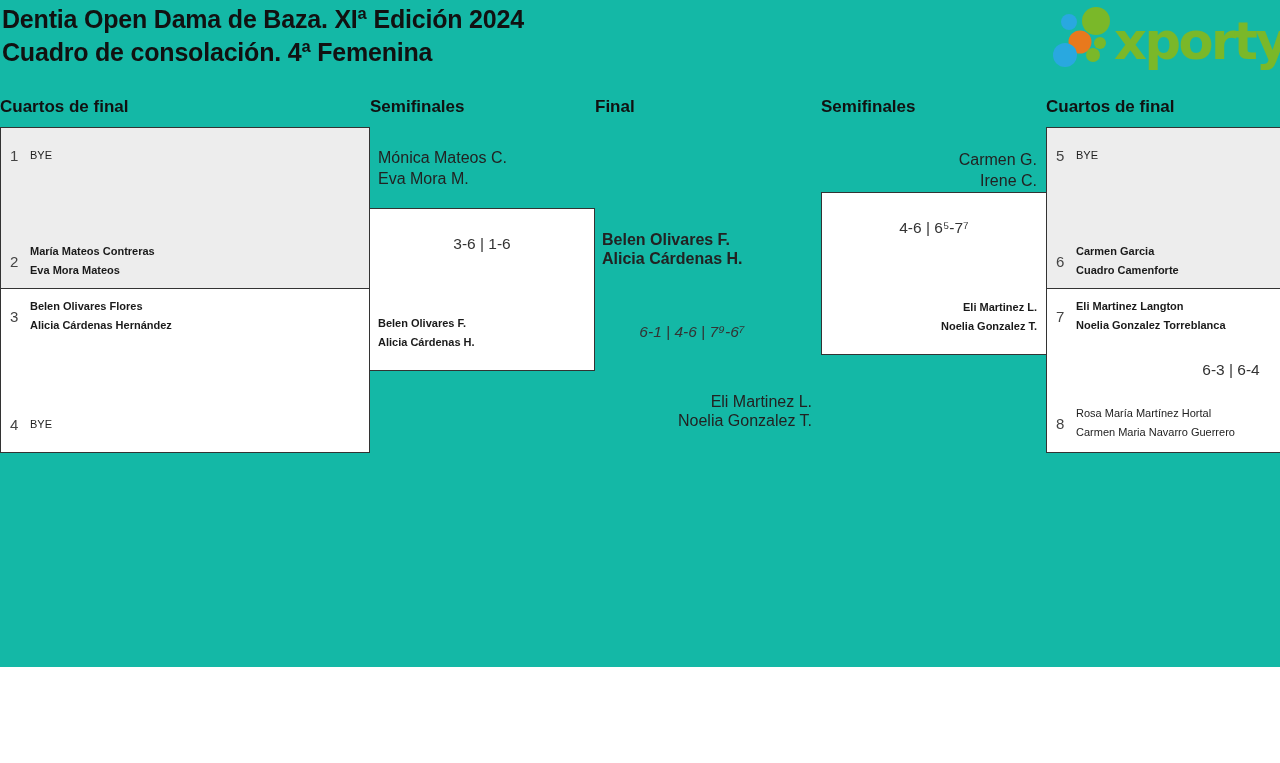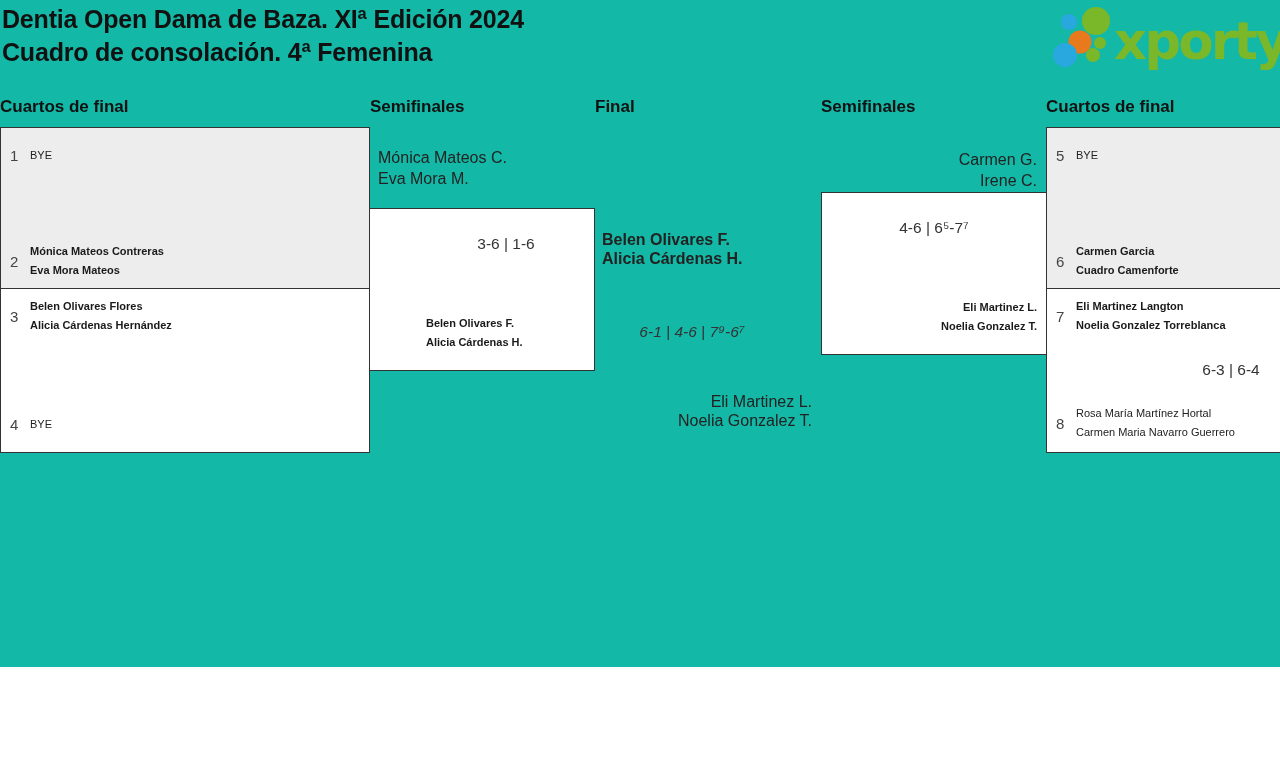--- a/index.html
+++ b/index.html
@@ -57,21 +57,21 @@
   <div class="box gray pad-bye-top" style="left:0;top:127px;width:370px;height:162px;">
     <div class="row">
       <span class="seed">1</span>
       <div class="names">
         <div>BYE</div>
       </div>
     </div>
     <div class="row">
       <span class="seed">2</span>
       <div class="names bold">
-        <div>Mónica Mateos Contreras</div>
+        <div>María Mateos Contreras</div>
         <div>Eva Mora Mateos</div>
       </div>
     </div>
   </div>
 
   <div class="box pad-bye-bottom" style="left:0;top:288px;width:370px;height:165px;">
     <div class="row">
       <span class="seed">3</span>
       <div class="names bold">
         <div>Belen Olivares Flores</div>
@@ -84,21 +84,21 @@
         <div>BYE</div>
       </div>
     </div>
   </div>
 
   <div class="label" style="left:378px;top:147px;">
     <div>Mónica Mateos C.</div>
     <div>Eva Mora M.</div>
   </div>
 
-  <div class="box pad-sf" style="left:369px;top:208px;width:226px;height:163px;padding-left:48px;">
+  <div class="box pad-sf" style="left:369px;top:208px;width:226px;height:163px;">
     <div class="score">3-6 | 1-6</div>
     <div class="names bold winner-left">
       <div>Belen Olivares F.</div>
       <div>Alicia Cárdenas H.</div>
     </div>
   </div>
 
   <div class="label bold" style="left:602px;top:230px;">
     <div>Belen Olivares F.</div>
     <div>Alicia Cárdenas H.</div>

